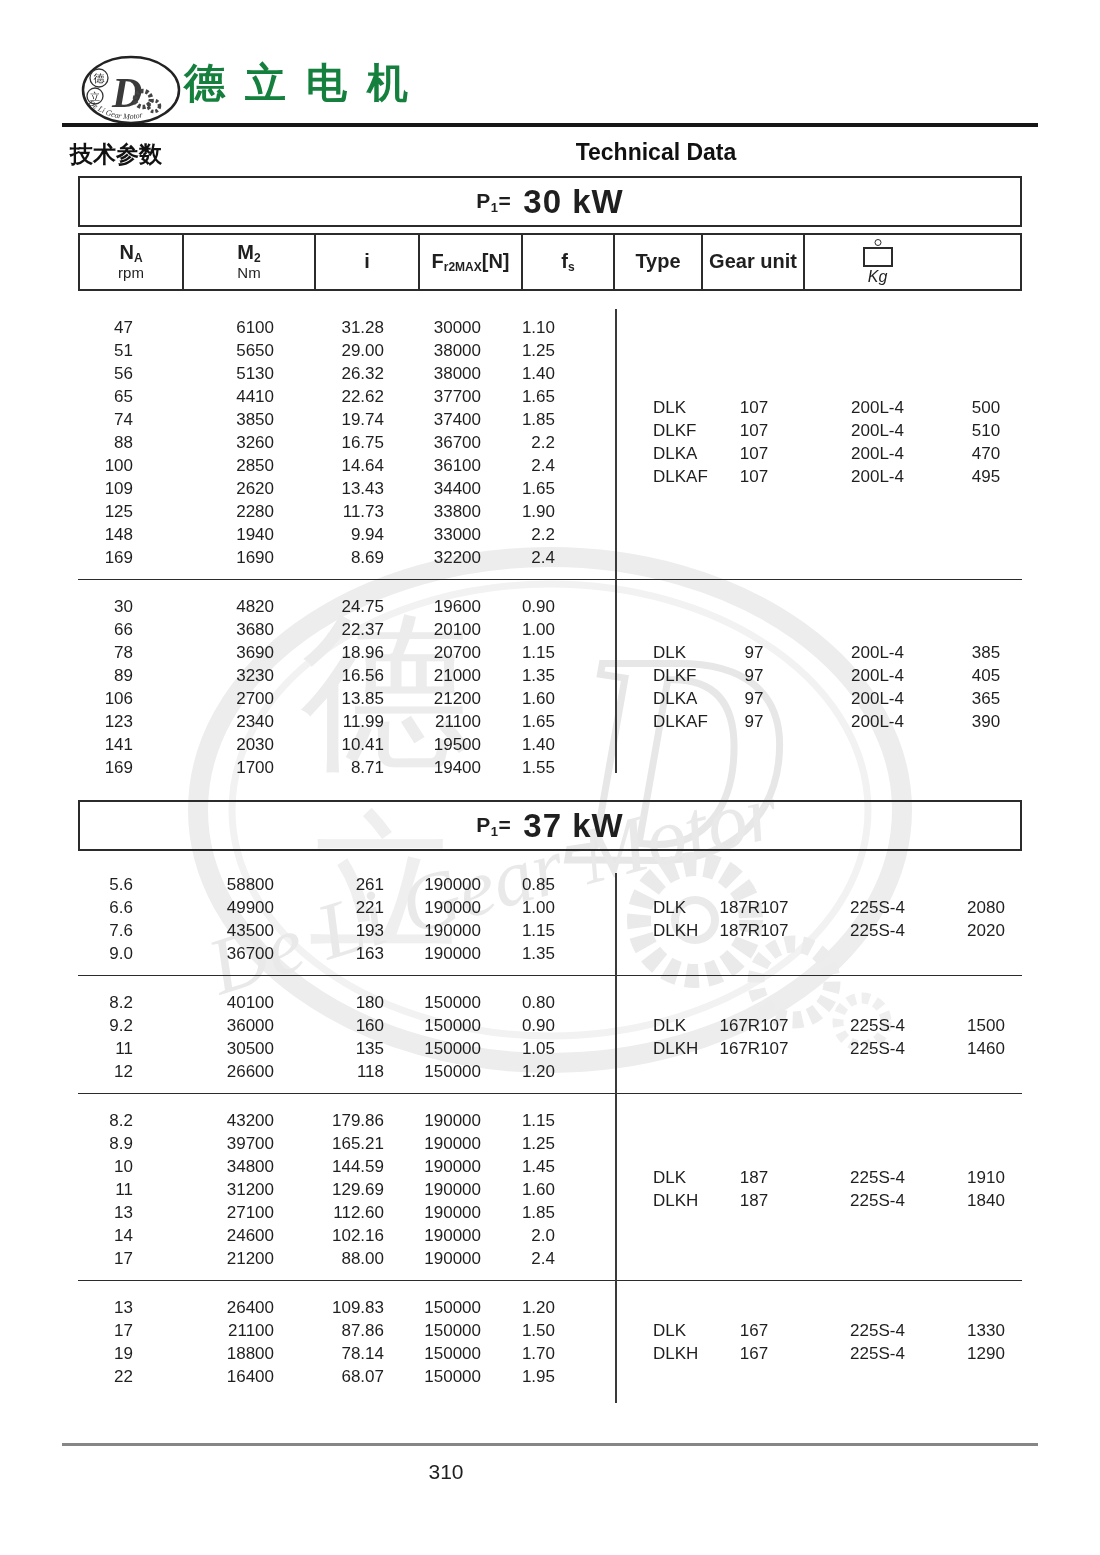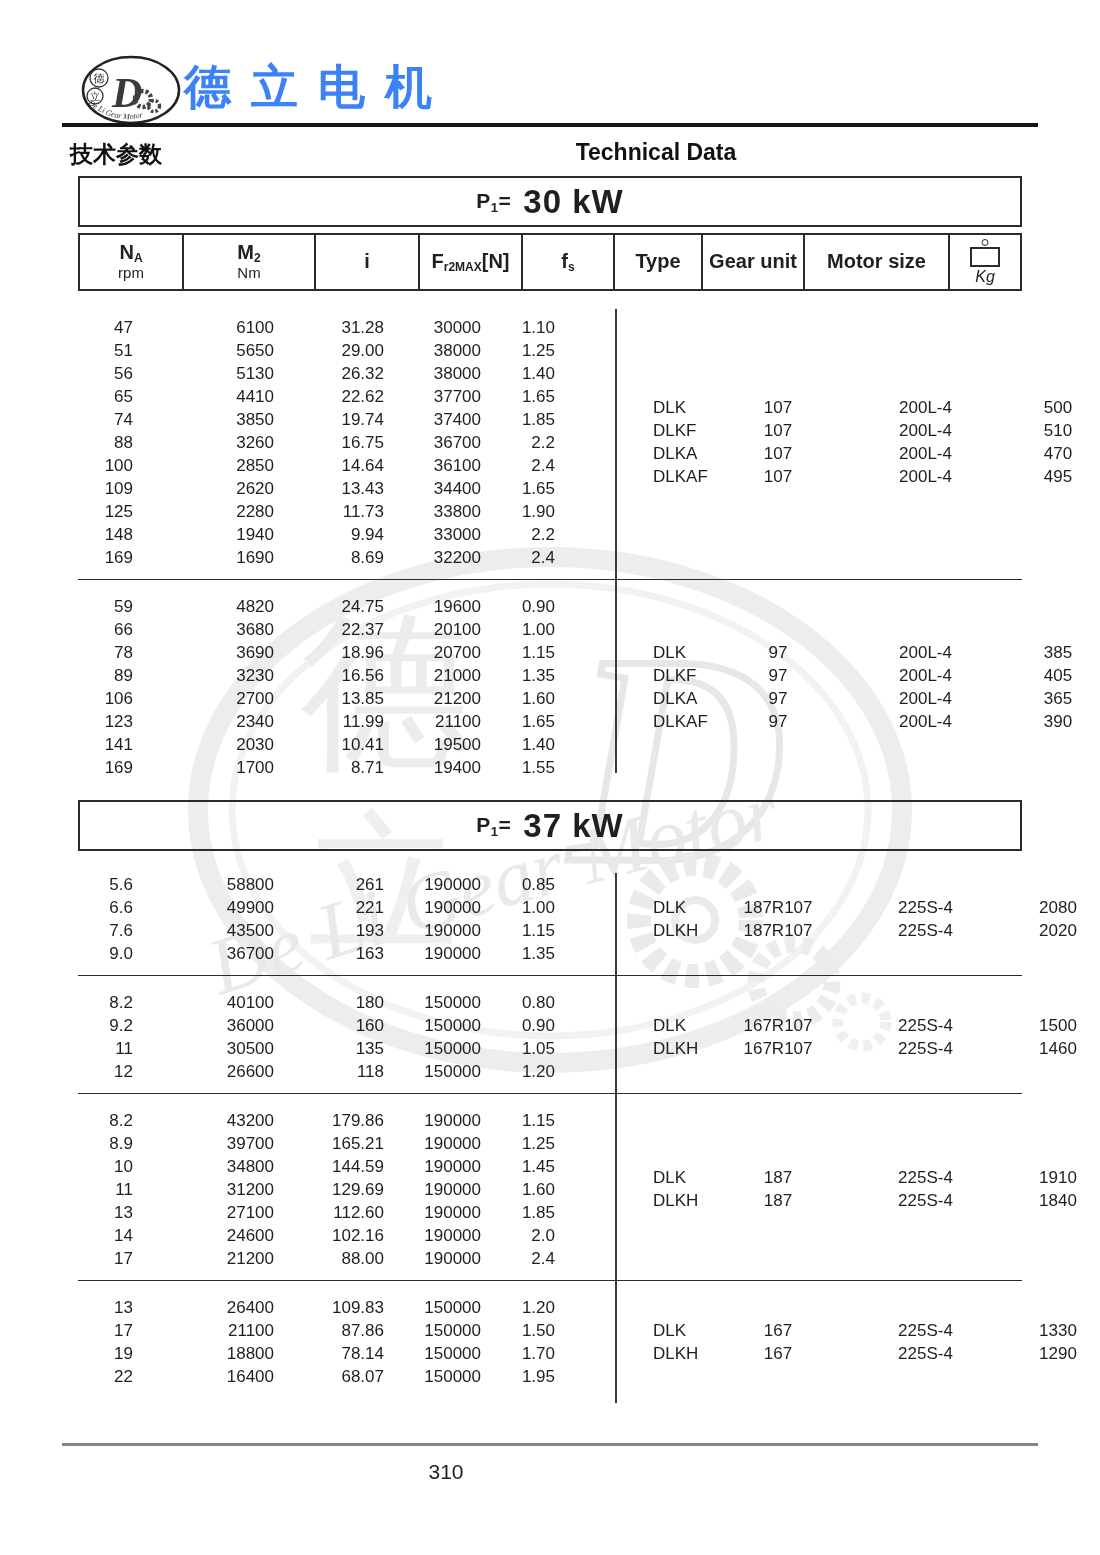--- a/index.html
+++ b/index.html
@@ -6,21 +6,21 @@
   .page{position:relative;width:1100px;height:1555px;background:#fff;overflow:hidden;
         font-family:"Liberation Sans","DejaVu Sans",sans-serif;color:#1f1f1f;}
   .abs{position:absolute;}
 
   
   .watermark{position:absolute;left:150px;top:520px;width:800px;height:560px;z-index:0;pointer-events:none;}
 
   
   .logo{left:76px;top:52px;width:110px;height:78px;z-index:2;}
   .brand{left:184px;top:56px;font-family:"DejaVu Serif","Liberation Serif",serif;
-         font-weight:700;font-size:47px;letter-spacing:20px;color:#3b82f6;z-index:2;}
+         font-weight:700;font-size:41px;letter-spacing:20px;color:#15803d;z-index:2;}
   .top-rule{left:62px;top:123px;width:976px;height:4px;background:#161616;z-index:2;}
   .sec-cn{left:70px;top:139px;font-size:23px;font-weight:700;color:#111;z-index:2;}
   .sec-en{left:556px;top:139px;width:200px;text-align:center;font-size:23px;font-weight:700;color:#111;z-index:2;}
 
   
   .power-title{left:78px;width:940px;height:47px;border:2px solid #2b2b2b;background:transparent;
                display:flex;align-items:center;justify-content:center;z-index:2;}
   .power-title.s0{top:176px;}
   .power-title.s1{top:800px;}
   .p-small{font-size:21px;font-weight:700;letter-spacing:0.5px;}
@@ -49,21 +49,21 @@
   .block{position:relative;}
   .block-sep{height:0;border-top:1.5px solid #2b2b2b;margin:10px 0 15px 0;}
   .drow{display:grid;grid-template-columns:104px 132px 104px 103px 92px;height:23px;align-items:center;}
   .dc{font-size:17px;text-align:right;white-space:nowrap;}
   .dc0{padding-right:49px;}
   .dc1{padding-right:40px;text-align:right;}
   .dc2{padding-right:34px;}
   .dc3{padding-right:40px;}
   .dc4{padding-right:58px;}
   .models{position:absolute;left:537px;top:50%;transform:translateY(-50%);width:407px;}
-  .mrow{display:grid;grid-template-columns:88px 102px 145px 72px;height:23px;align-items:center;gap:24px;}
+  .mrow{display:grid;grid-template-columns:88px 102px 145px 72px;height:23px;align-items:center;}
   .mc{font-size:17px;white-space:nowrap;}
   .mc0{text-align:left;padding-left:38px;}
   .mc1{text-align:center;}
   .mc2{text-align:center;}
   .mc3{text-align:center;}
 
   
   .footer-rule{left:62px;top:1443px;width:976px;height:3px;background:#868686;z-index:2;}
   .page-num{left:0;top:1460px;width:892px;text-align:center;font-size:21px;z-index:2;}
 </style>
@@ -134,23 +134,20 @@
     <div class="ch">
       <div class="ch-main"><span>f</span><sub>s</sub></div>
     </div>
     <div class="ch">
       <div class="ch-main"><span>Type</span></div>
     </div>
     <div class="ch">
       <div class="ch-main"><span>Gear unit</span></div>
     </div>
     <div class="ch">
-      <div class="ch-main"><span>Motor size</span></div>
-    </div>
-    <div class="ch">
       <div class="weight-icon"></div>
       <div class="kg-label">Kg</div>
     </div>
   </div>
 
   <div class="abs data-area s0">
       <div class="block">
         <div class="left-rows">
           <div class="drow">
             <div class="dc dc0">47</div>
@@ -254,21 +251,21 @@
             <div class="mc mc1">107</div>
             <div class="mc mc2">200L-4</div>
             <div class="mc mc3">495</div>
           </div>
         </div>
       </div>
       <div class="block-sep"></div>
       <div class="block">
         <div class="left-rows">
           <div class="drow">
-            <div class="dc dc0">59</div>
+            <div class="dc dc0">30</div>
             <div class="dc dc1">4820</div>
             <div class="dc dc2">24.75</div>
             <div class="dc dc3">19600</div>
             <div class="dc dc4">0.90</div>
           </div>
           <div class="drow">
             <div class="dc dc0">66</div>
             <div class="dc dc1">3680</div>
             <div class="dc dc2">22.37</div>
             <div class="dc dc3">20100</div>

